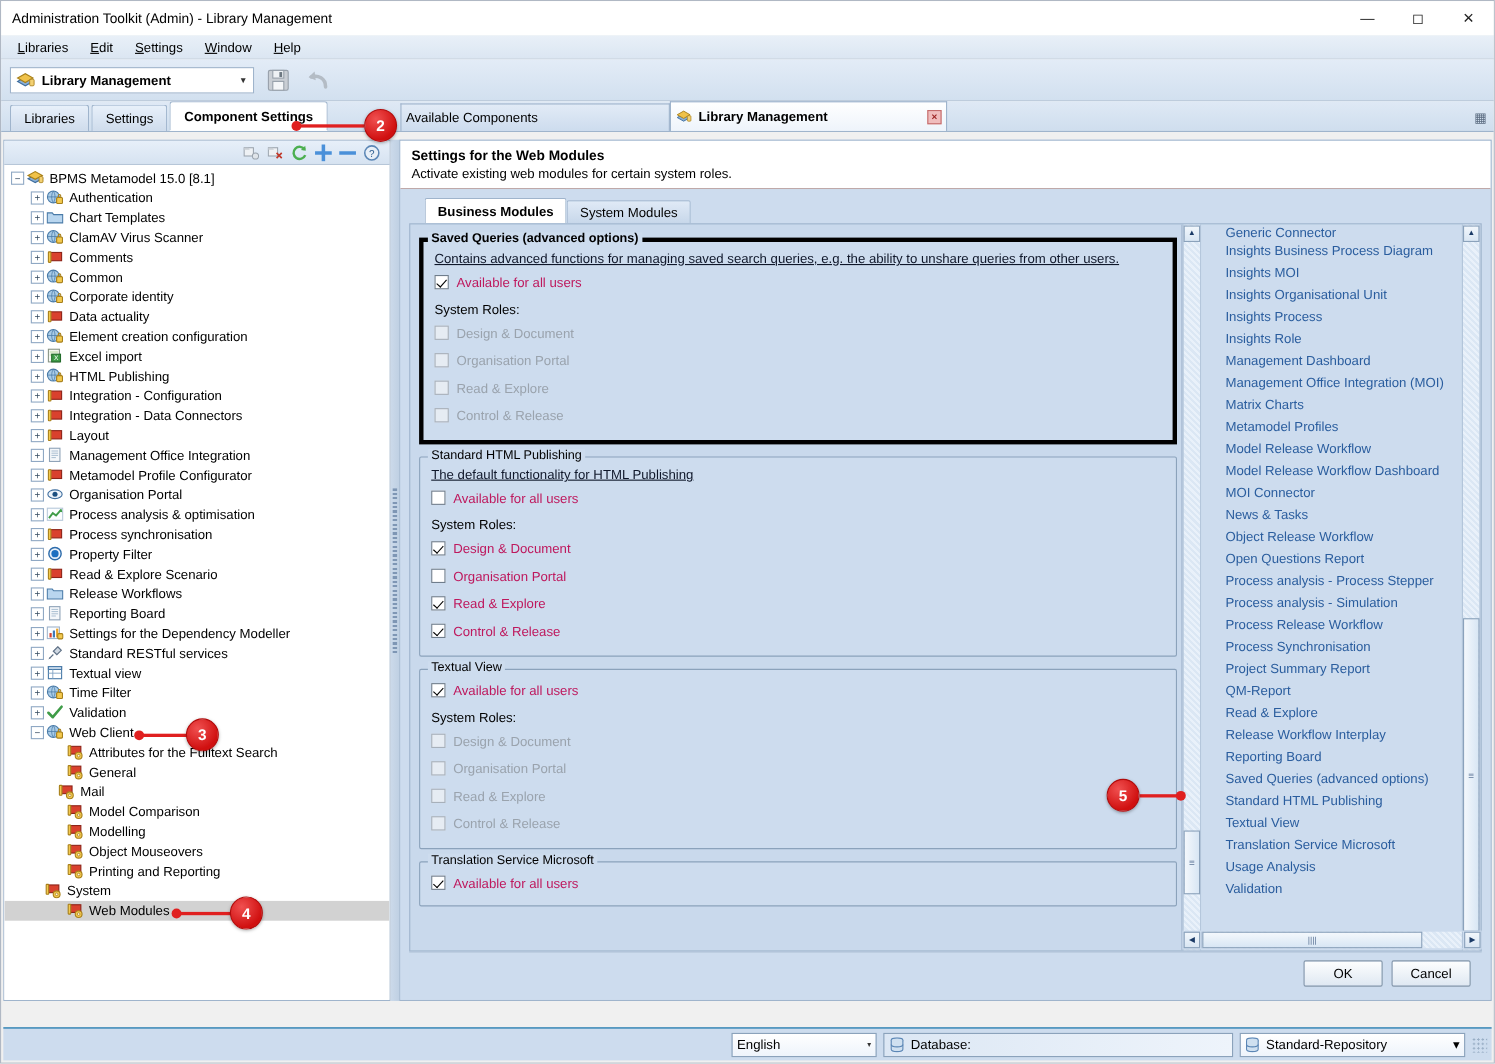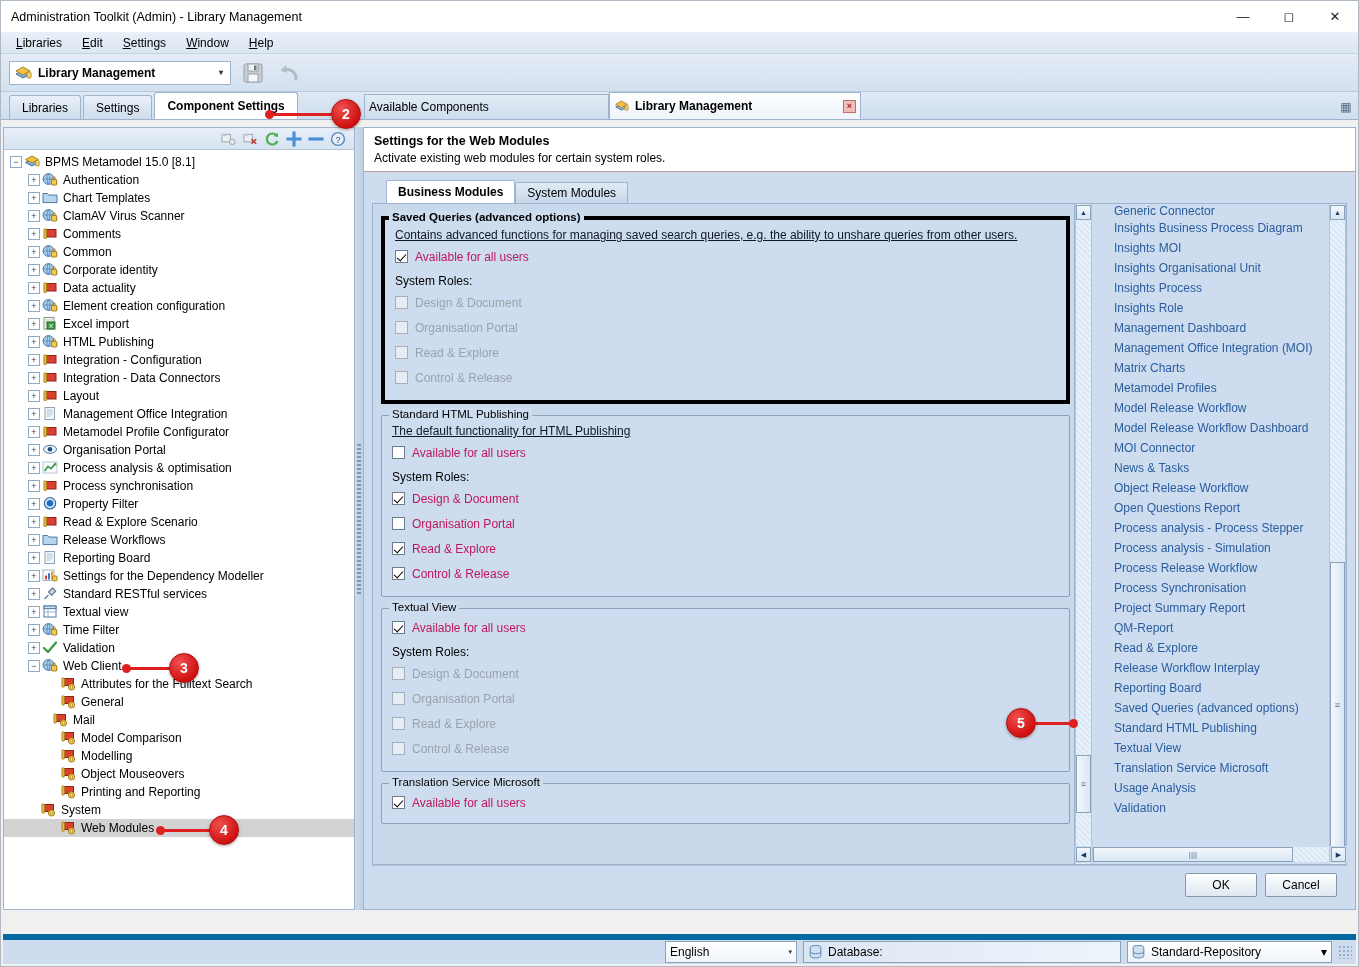--- a/index.html
+++ b/index.html
@@ -396,21 +396,21 @@
     display: flex; align-items: center; justify-content: center;
   }
 
   
   .statusbar {
     position: absolute; left: 2px; right: 2px; bottom: 2px;
     height: 30px;
     background: #cddcee;
     display: flex; align-items: center;
     padding: 0 4px; gap: 6px;
-    border-top: 6px solid #0369a1;
+    border-top: 1px solid #0369a1;
   }
   .sb-left { flex: 1; height: 22px; }
   .sb-combo {
     width: 132px; height: 22px;
     background: linear-gradient(to bottom,#ffffff,#eef4fb);
     border: 1px solid #8ba2bb;
     display: flex; align-items: center; padding: 0 4px;
     font-size: 12px; gap: 4px;
   }
   .sb-combo .lbl { flex: 1; }

